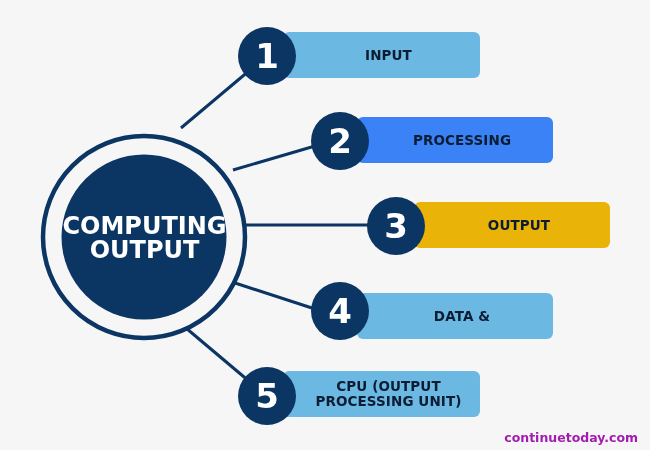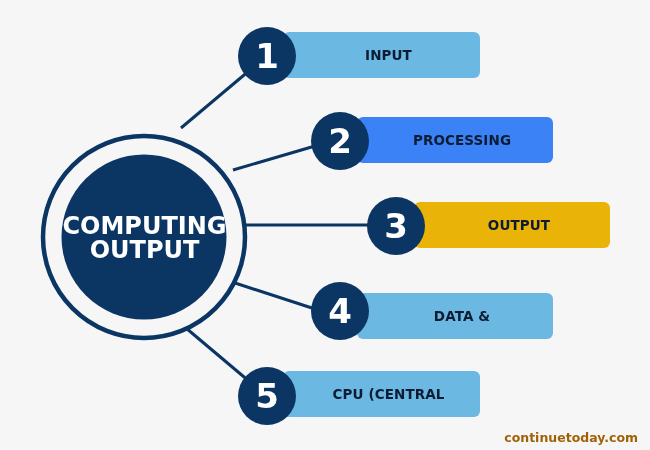--- a/index.html
+++ b/index.html
@@ -42,21 +42,21 @@
       font-weight: bold;
       font-size: 24px;
       line-height: 24px;
       flex-direction: column;
     }
     .watermark {
       position: absolute;
       right: 12px; top: 430px;
       font-size: 12.5px;
       font-weight: bold;
-      color: #a16207;
+      color: #a21caf;
     }
   </style>
 </head>
 <body>
 
 <svg id="canvas" width="650" height="450" viewBox="0 0 650 450">
 
   <line x1="181" y1="128" x2="250" y2="70" stroke="#0b3563" stroke-width="3"></line>
   <line x1="233" y1="170" x2="315" y2="146" stroke="#0b3563" stroke-width="3"></line>
   <line x1="246" y1="225" x2="370" y2="225" stroke="#0b3563" stroke-width="3"></line>
@@ -95,19 +95,20 @@
 </div>
 
 <div class="bar" style="left:357px; top:287px; width:196px; background:#6bb8e3; flex-direction:column;margin-top:6px;">
   <span>DATA &amp;</span>
 </div>
 <div class="num" style="left:311px; top:282px; background:#0b3563;">
   <span>4</span>
 </div>
 
 <div class="bar" style="left:283px; top:371px; width:197px; background:#6bb8e3; flex-direction:column;">
-  <span>CPU (CENTRAL</span>
+  <span>CPU (OUTPUT</span>
+  <span>PROCESSING UNIT)</span>
 </div>
 <div class="num" style="left:238px; top:367px; background:#0b3563;">
   <span>5</span>
 </div>
 
 <div class="watermark">continuetoday.com</div>
 
 </body></html>

